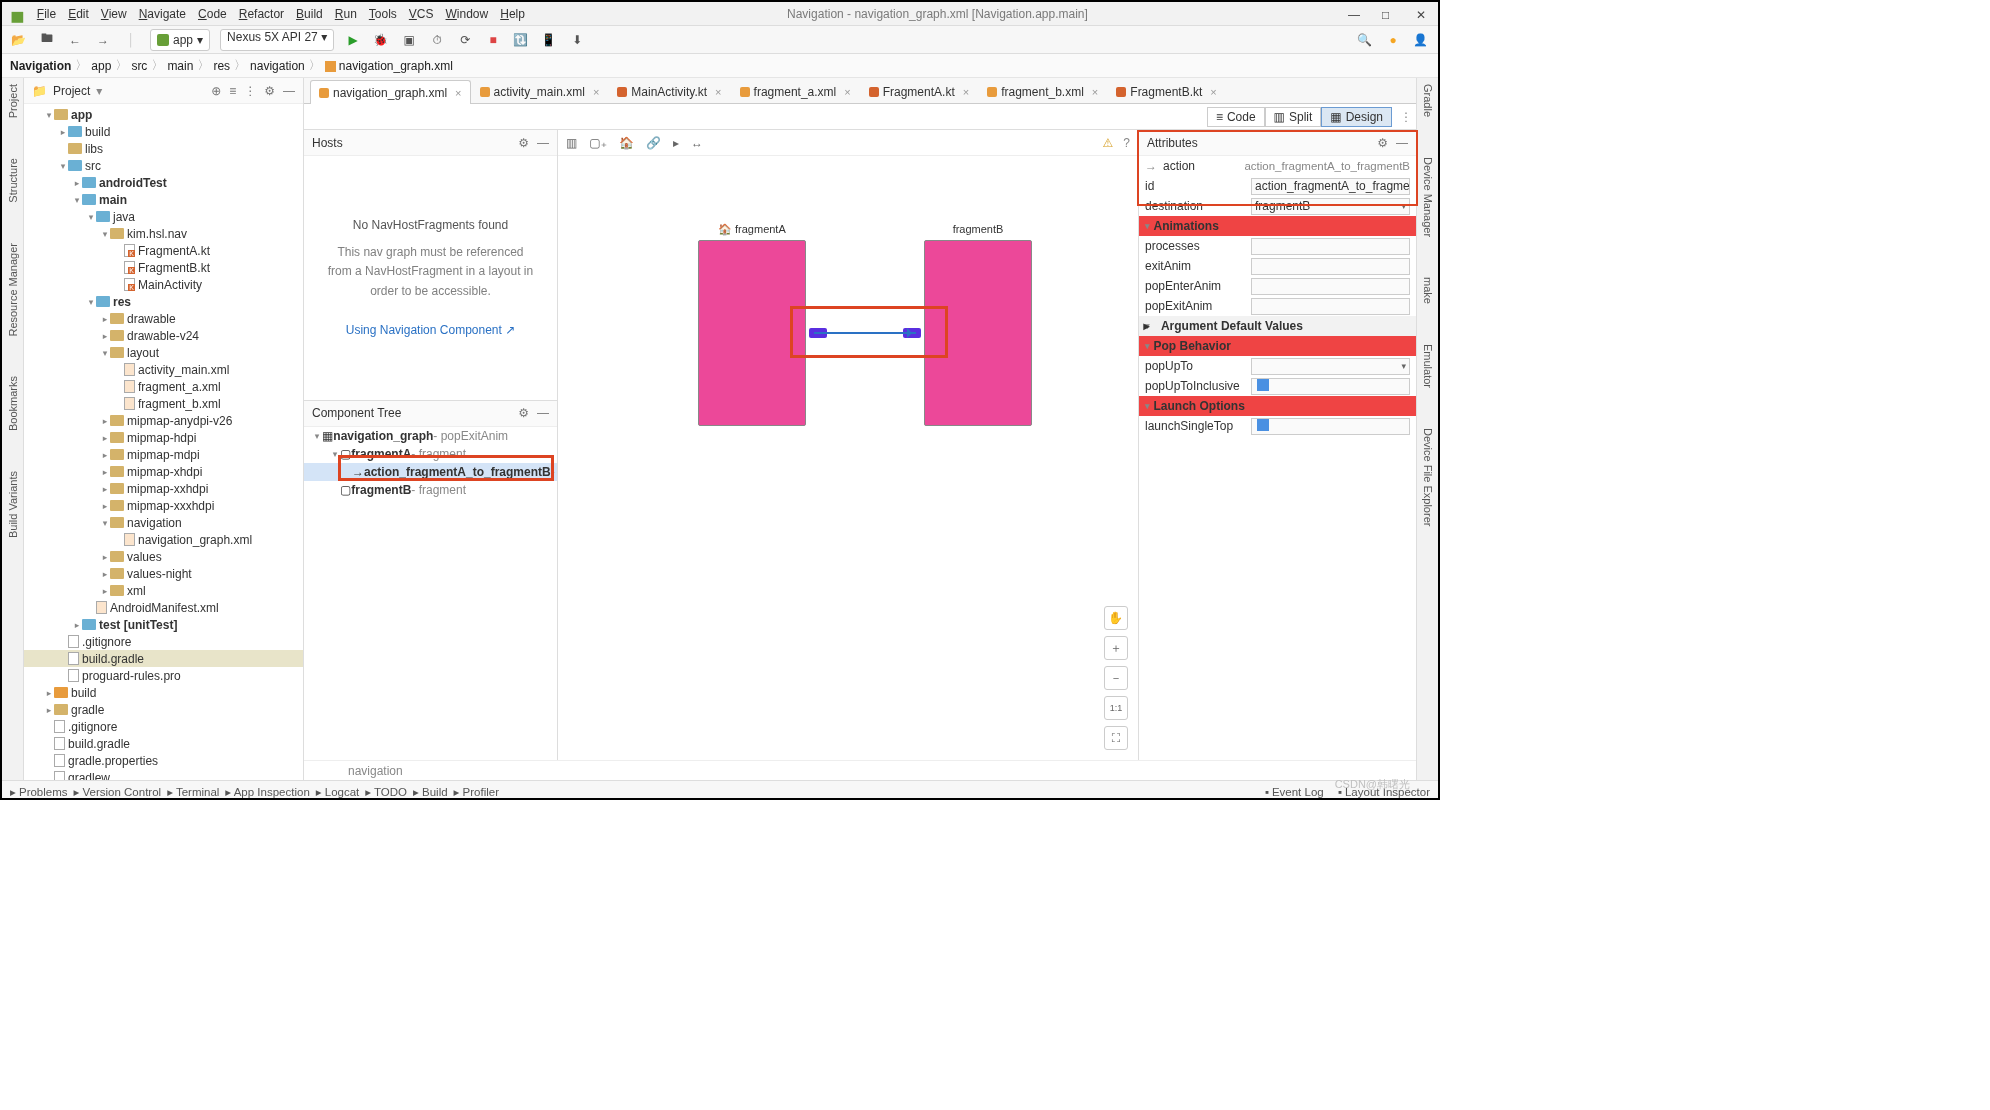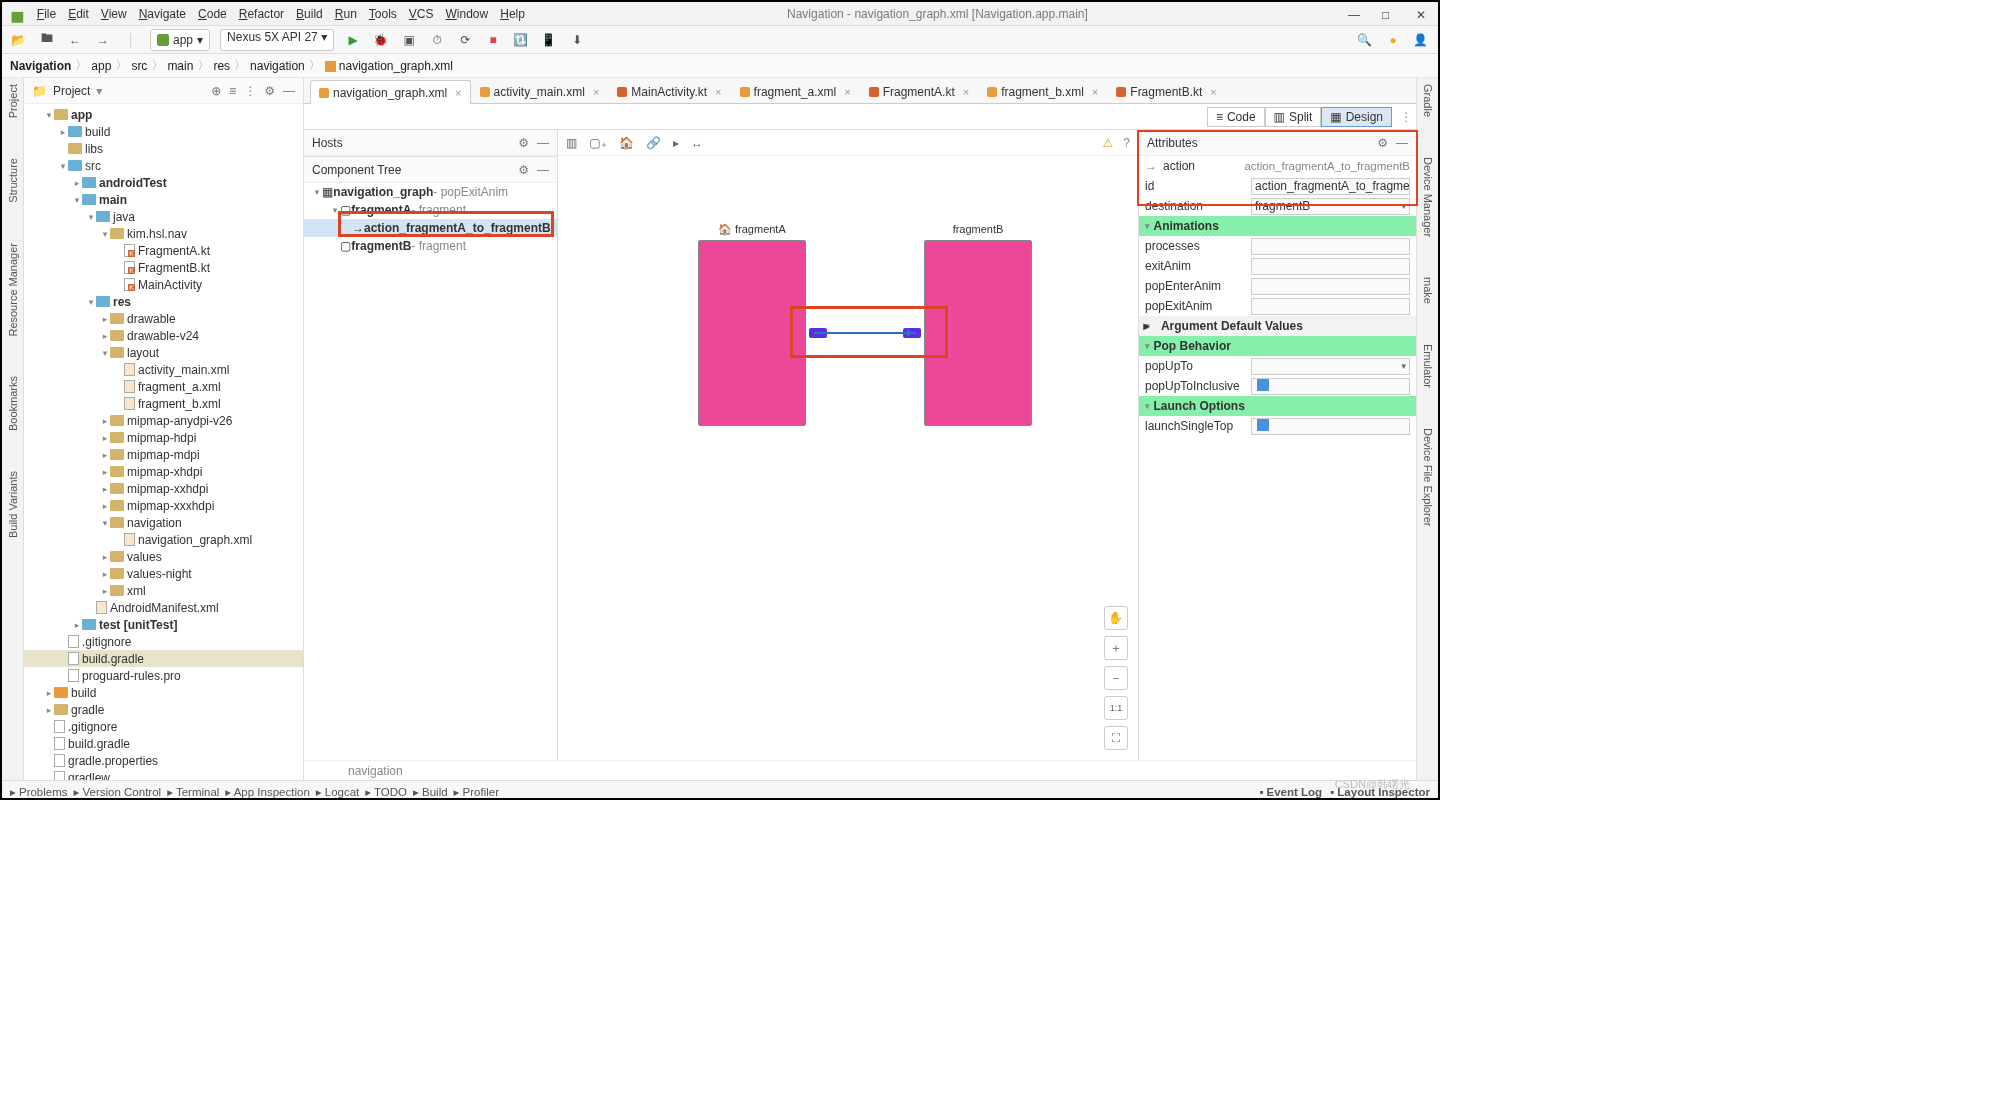--- a/index.html
+++ b/index.html
@@ -76,30 +76,30 @@
   .ctrow.selected { background: #d4e4f7; }
   .ctrow .sub { color: #888; }
   .comptree-body { position: relative; flex: 1; }
 
   .attrpanel { width: 278px; border-left: 1px solid #ddd; display: flex; flex-direction: column; position: relative; }
   .attr-row { display: flex; align-items: center; height: 20px; font-size: 12px; padding: 0 6px; gap: 6px; }
   .attr-row .k { width: 100px; color: #333; }
   .attr-row .v { flex: 1; border: 1px solid #ccc; height: 17px; padding: 0 3px; background: #fafafa; overflow: hidden; white-space: nowrap; }
   .attr-row .v.sel { display: flex; align-items: center; }
   .attr-row .v.sel::after { content: "▾"; margin-left: auto; color: #666; font-size: 9px; }
-  .attr-cat { height: 20px; display: flex; align-items: center; padding: 0 6px; background: #86efac; font-weight: bold; font-size: 12px; color: #333; gap: 4px; }
+  .attr-cat { height: 20px; display: flex; align-items: center; padding: 0 6px; background: #ef4444; font-weight: bold; font-size: 12px; color: #333; gap: 4px; }
   .attr-cat::before { content: "▾"; color: #888; font-size: 9px; }
   .attrpanel .redbox2 { position: absolute; left: -2px; right: -2px; top: 0; height: 76px; border: 2px solid #d42; }
   .placeholder-chk { display: inline-block; width: 12px; height: 12px; background: #4a90e2; margin-left: 2px; }
 
   .zoombtns { position: absolute; right: 10px; bottom: 10px; display: flex; flex-direction: column; gap: 6px; }
   .zoombtns div { width: 24px; height: 24px; border: 1px solid #ccc; background: #fff; display: flex; align-items: center; justify-content: center; font-size: 12px; color: #666; border-radius: 3px; }
 
   .bottombar { height: 22px; background: #f7f7f7; border-top: 1px solid #ddd; display: flex; align-items: center; padding: 0 8px; gap: 14px; font-size: 11.5px; color: #555; }
-  .bottombar .right { margin-left: auto; display: flex; gap: 8px; font-weight: bold; }
+  .bottombar .right { margin-left: auto; display: flex; gap: 14px; }
   .statusbar { height: 20px; background: #f7f7f7; border-top: 1px solid #ddd; display: flex; align-items: center; padding: 0 8px; font-size: 11.5px; color: #555; gap: 6px; }
   .statusbar .right { margin-left: auto; display: flex; align-items: center; gap: 10px; }
   .ime { display: flex; gap: 4px; }
   .ime span { width: 16px; height: 16px; display: inline-flex; align-items: center; justify-content: center; border-radius: 3px; font-size: 11px; font-weight: bold; }
   .watermark { position: absolute; right: 28px; bottom: 6px; font-size: 11px; color: #c0c0c0; }
 
   .navfooter { height: 20px; border-top: 1px solid #eee; display: flex; align-items: center; padding: 0; }
   .navfooter .inner { margin-left: 44px; color: #888; font-size: 12px; }
 </style>
 </head>
@@ -264,20 +264,25 @@
     <div class="editorcontent">
 
       <div class="hostspanel">
         <div class="panelhdr">
           <span class="title">Hosts</span>
           <span class="icons">
             <span>⚙</span>
             <span>—</span>
           </span>
         </div>
+        <div class="hostmsg">
+          <div style="color:#555; margin-bottom:8px;">No NavHostFragments found</div>
+          <div>This nav graph must be referenced from a NavHostFragment in a layout in order to be accessible.</div>
+          <a class="hostlink">Using Navigation Component ↗</a>
+        </div>
 
         <div class="comptree">
           <div class="panelhdr">
             <span class="title">Component Tree</span>
             <span class="icons">
               <span>⚙</span>
               <span>—</span>
             </span>
           </div>
           <div class="comptree-body">

